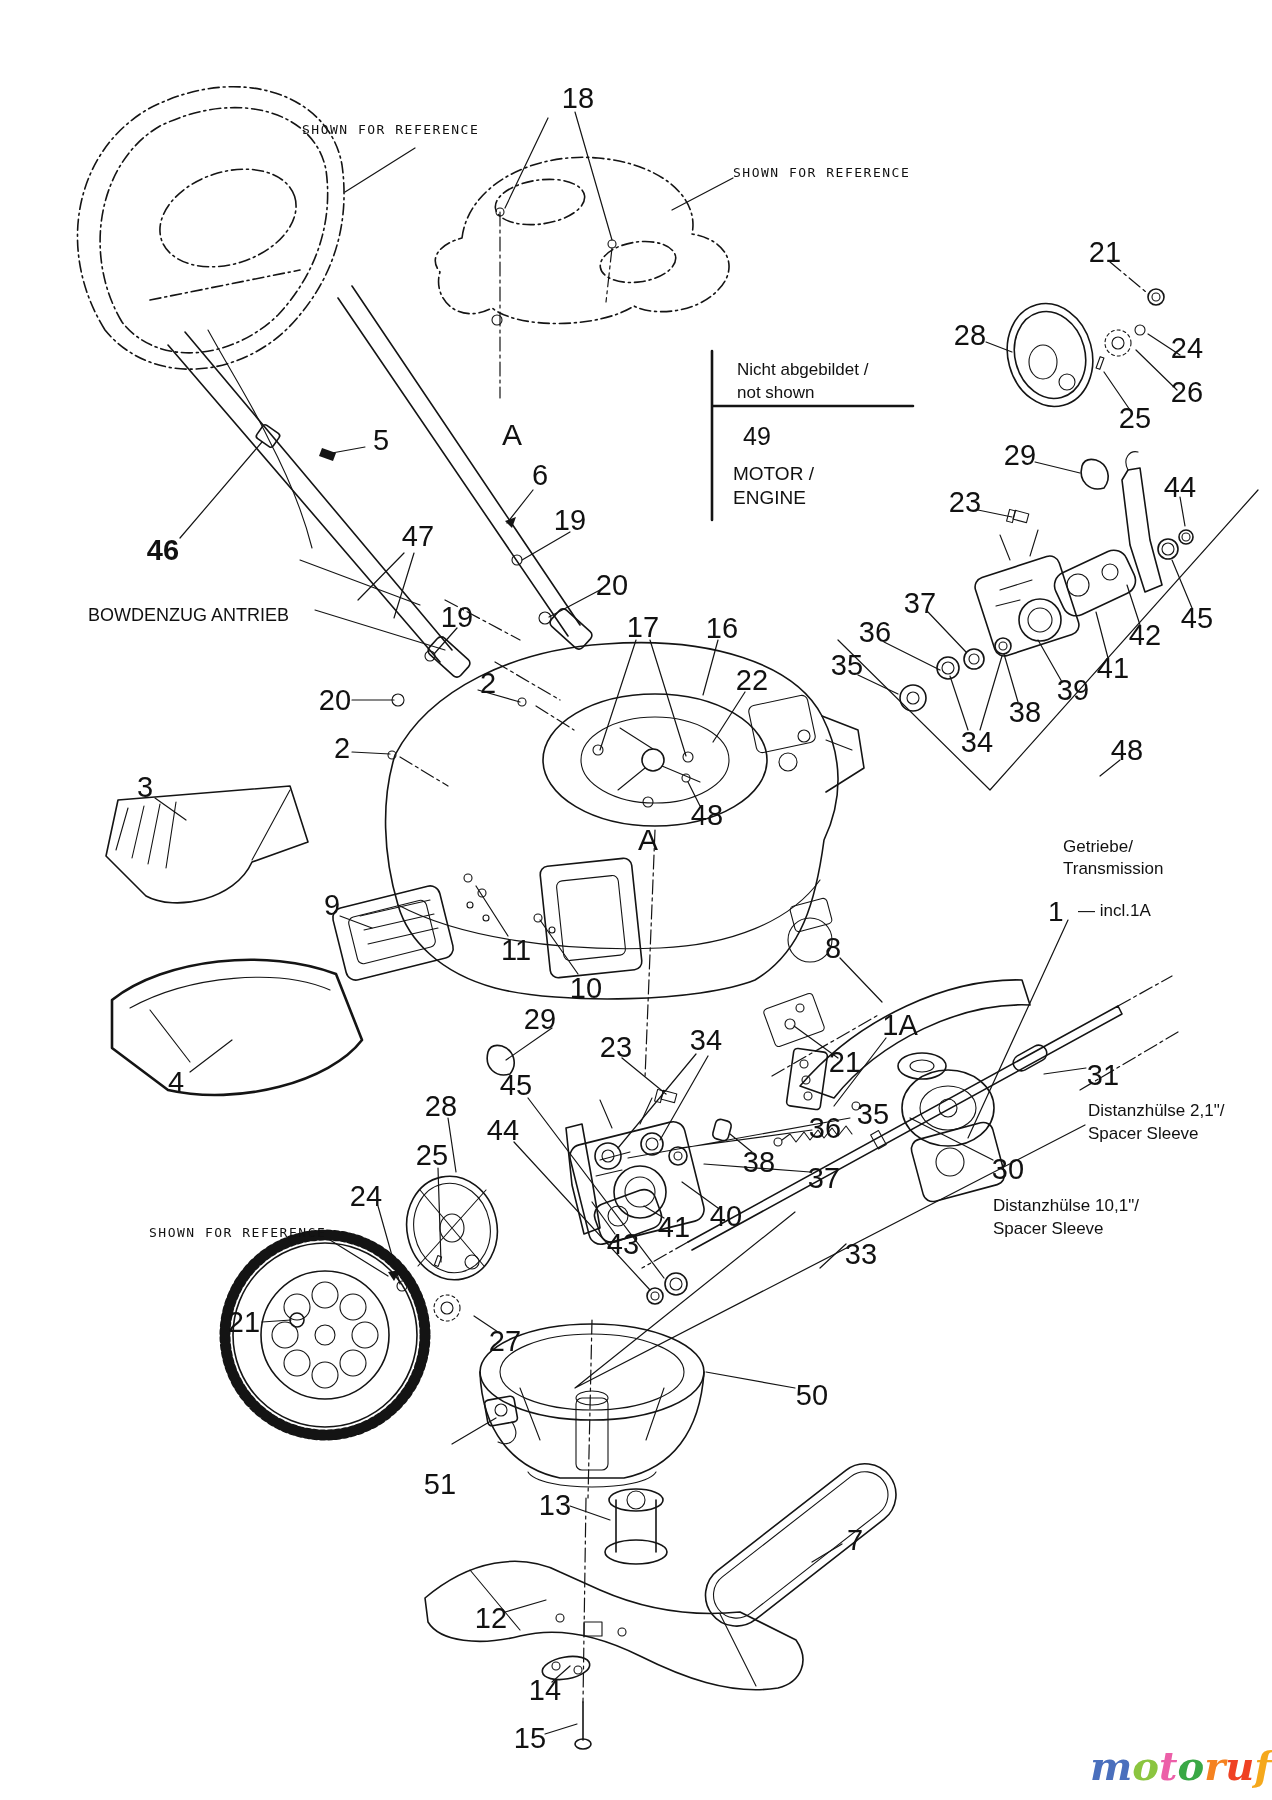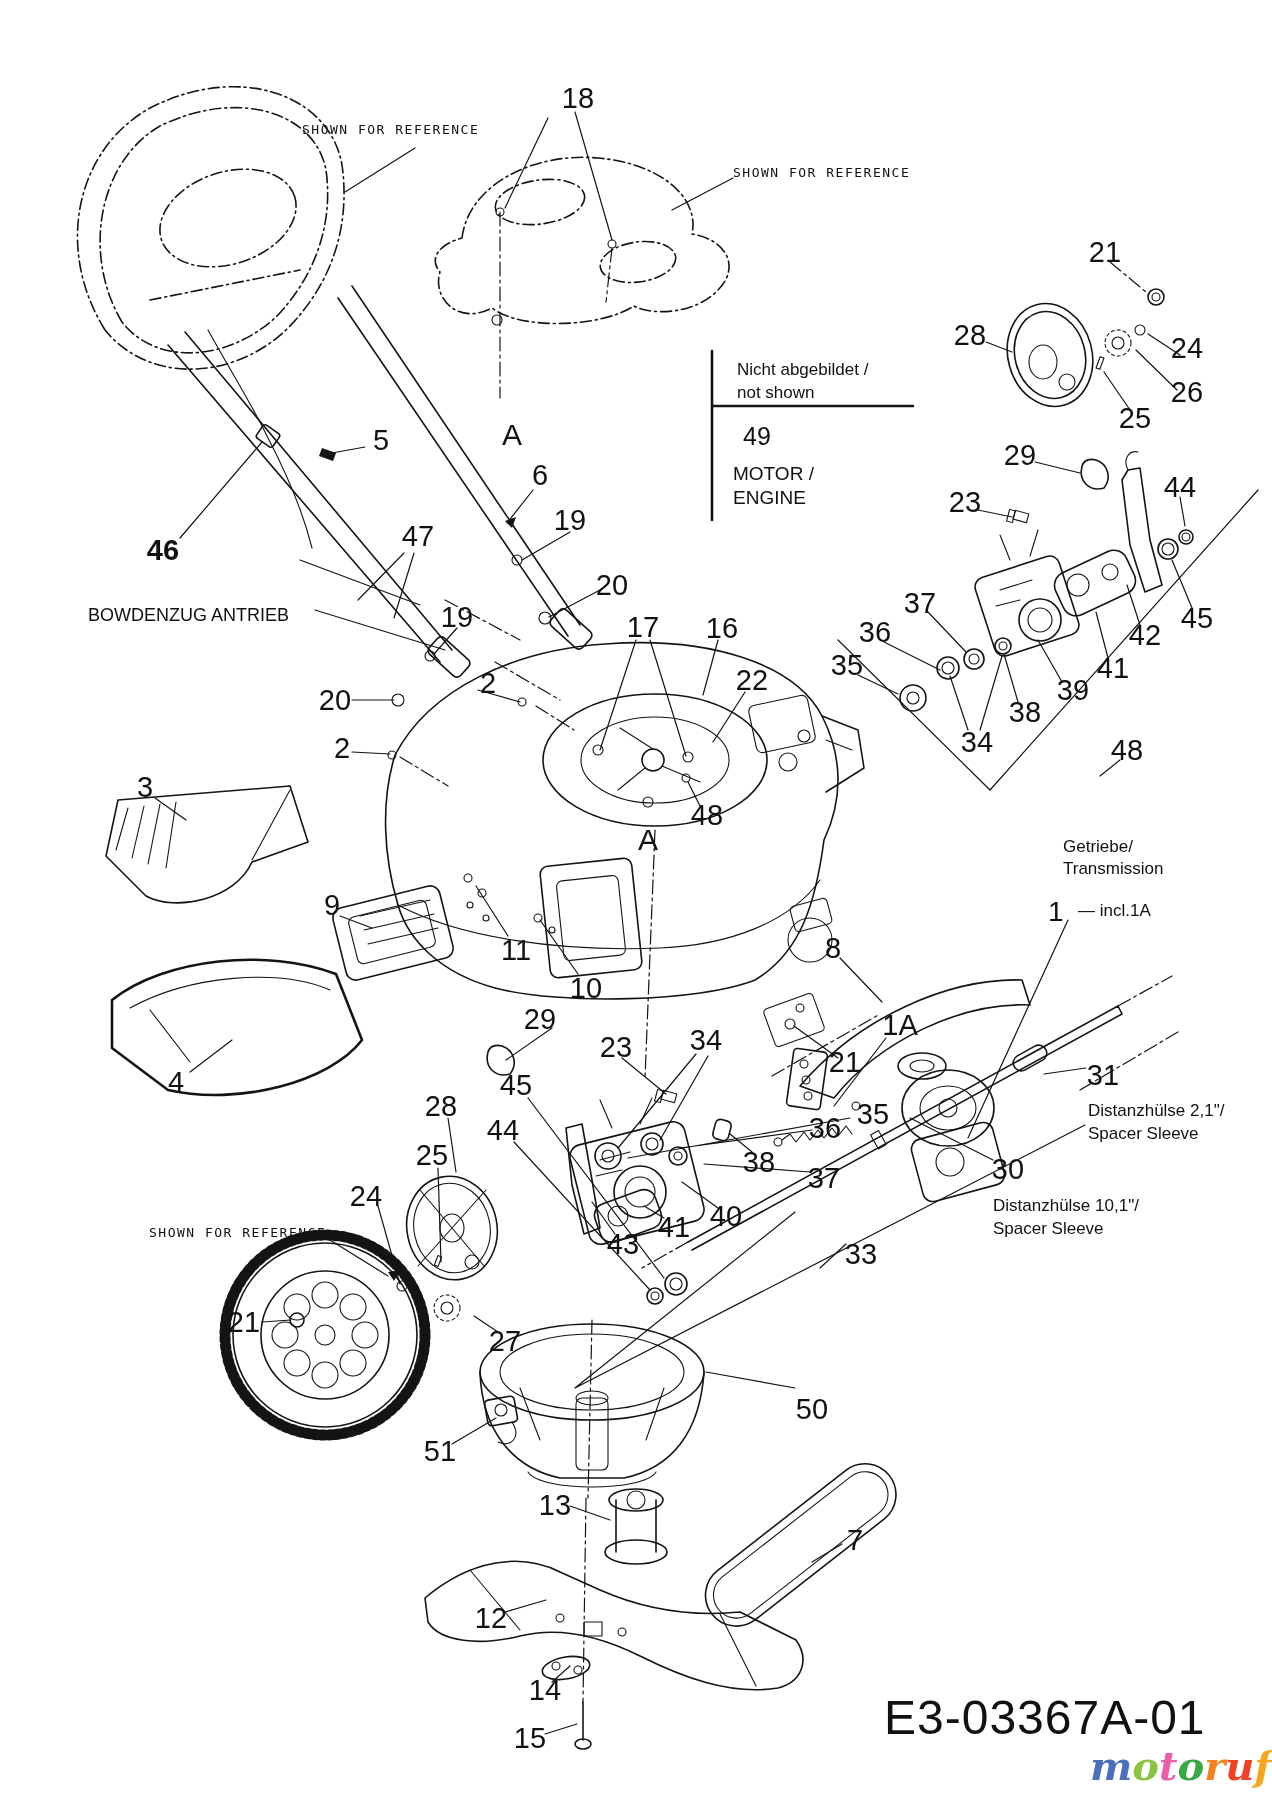--- a/index.html
+++ b/index.html
@@ -327,22 +327,22 @@
       <span class="plabel" style="left: 873px; top: 1114px;">35</span>
       <span class="plabel" style="left: 825px; top: 1128px;">36</span>
       <span class="plabel" style="left: 824px; top: 1178px;">37</span>
       <span class="plabel" style="left: 759px; top: 1162px;">38</span>
       <span class="plabel" style="left: 726px; top: 1216px;">40</span>
       <span class="plabel" style="left: 674px; top: 1227px;">41</span>
       <span class="plabel" style="left: 623px; top: 1244px;">43</span>
       <span class="plabel" style="left: 861px; top: 1254px;">33</span>
       <span class="plabel" style="left: 244px; top: 1322px;">21</span>
       <span class="plabel" style="left: 505px; top: 1341px;">27</span>
-      <span class="plabel" style="left: 440px; top: 1451px;">51</span>
-      <span class="plabel" style="left: 812px; top: 1395px; margin-top: 14px;">50</span>
+      <span class="plabel" style="left: 440px; top: 1484px;">51</span>
+      <span class="plabel" style="left: 812px; top: 1395px;">50</span>
       <span class="plabel" style="left: 555px; top: 1505px;">13</span>
       <span class="plabel" style="left: 855px; top: 1540px;">7</span>
       <span class="plabel" style="left: 491px; top: 1618px;">12</span>
       <span class="plabel" style="left: 545px; top: 1690px;">14</span>
       <span class="plabel" style="left: 530px; top: 1738px;">15</span>
     </div>
 
   <div class="note mono" style="left:302px;top:122px;">SHOWN FOR REFERENCE</div>
   <div class="note mono" style="left:733px;top:165px;">SHOWN FOR REFERENCE</div>
   <div class="note mono" style="left:149px;top:1225px;">SHOWN FOR REFERENCE</div>
@@ -361,19 +361,18 @@
     <div class="note sans17" style="left:1063px;top:858px;">Transmission</div>
     <div class="note" style="left:1048px;top:894px;font-size:28px;">1</div>
     <div class="note sans17" style="left:1078px;top:900px;">— incl.1A</div>
   </div>
 
   <div class="note sans17" style="left:1088px;top:1100px;">Distanzhülse 2,1"/</div>
   <div class="note sans17" style="left:1088px;top:1123px;">Spacer Sleeve</div>
   <div class="note sans17" style="left:993px;top:1195px;">Distanzhülse 10,1"/</div>
   <div class="note sans17" style="left:993px;top:1218px;">Spacer Sleeve</div>
 
-  <div class="note code" style="left:884px;top:1688px;">E3-03367A-01</div>
 
   <div class="logo" style="left:1090px;top:1746px;">
     <span id="logo-letters"><span style="color: rgb(74, 111, 189);">m</span><span style="color: rgb(139, 197, 63);">o</span><span style="color: rgb(236, 95, 168);">t</span><span style="color: rgb(57, 168, 69);">o</span><span style="color: rgb(245, 130, 32);">r</span><span style="color: rgb(239, 65, 35);">u</span><span style="color: rgb(245, 168, 28);">f</span></span><span class="de" style="color: rgb(138, 138, 138);">.de</span>
   </div>
 
 </div>
 
 </body></html>

